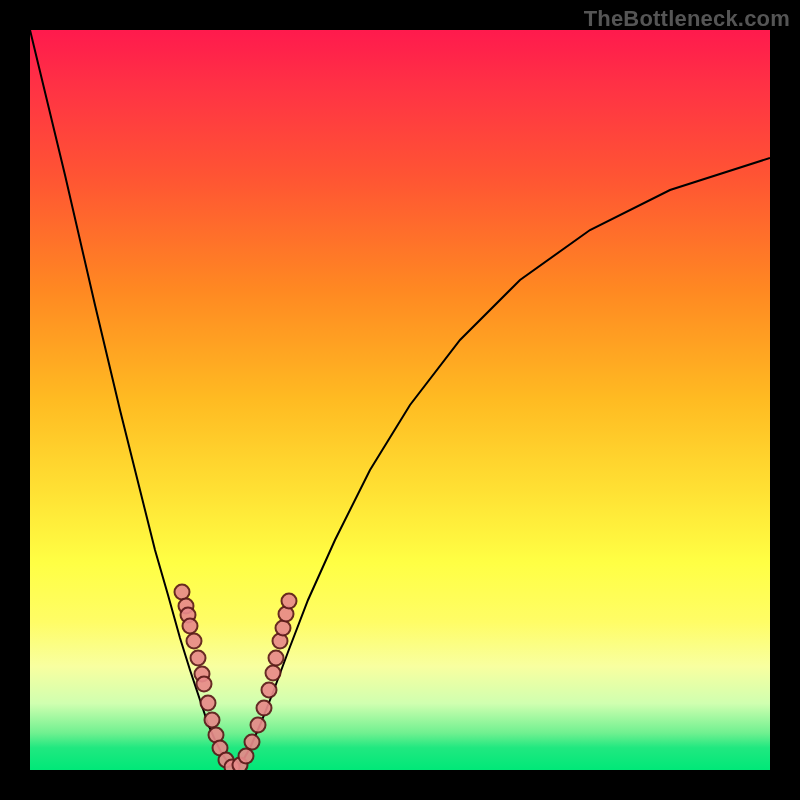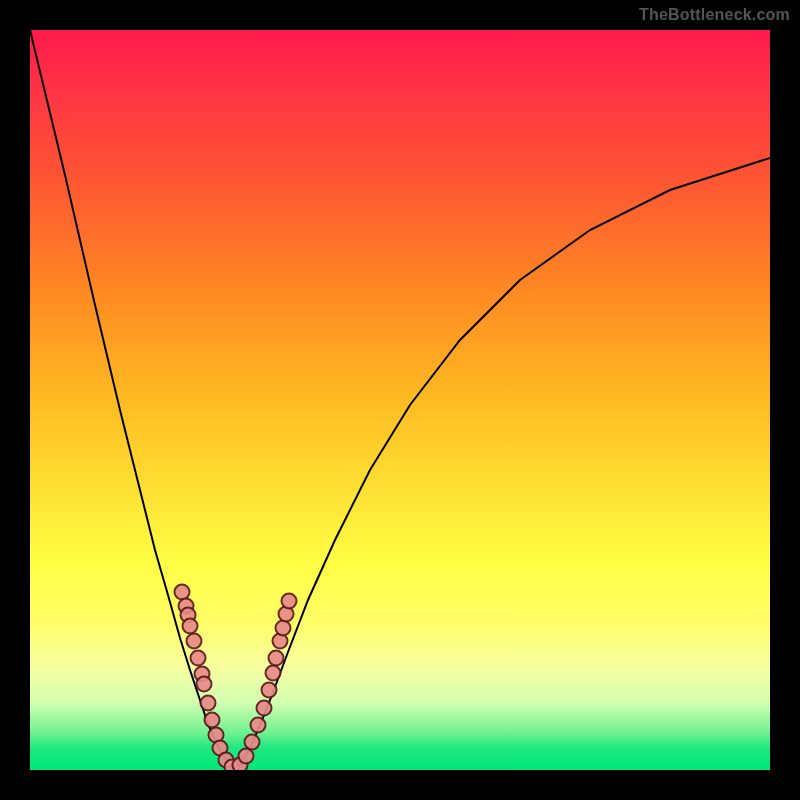--- a/index.html
+++ b/index.html
@@ -29,21 +29,21 @@
       #d0ffb0 91%,
       #70f090 95%,
       #20e880 97%,
       #00e878 100%);
   }
   .watermark {
     position: absolute;
     top: 6px;
     right: 10px;
     font-family: Arial, Helvetica, sans-serif;
-    font-size: 16px;
+    font-size: 22px;
     font-weight: 600;
     color: #555;
     letter-spacing: 0.2px;
   }
   svg.curves {
     position: absolute;
     left: 0; top: 0;
     width: 100%; height: 100%;
   }
   .curve { fill: none; stroke: #000; stroke-width: 2; }

